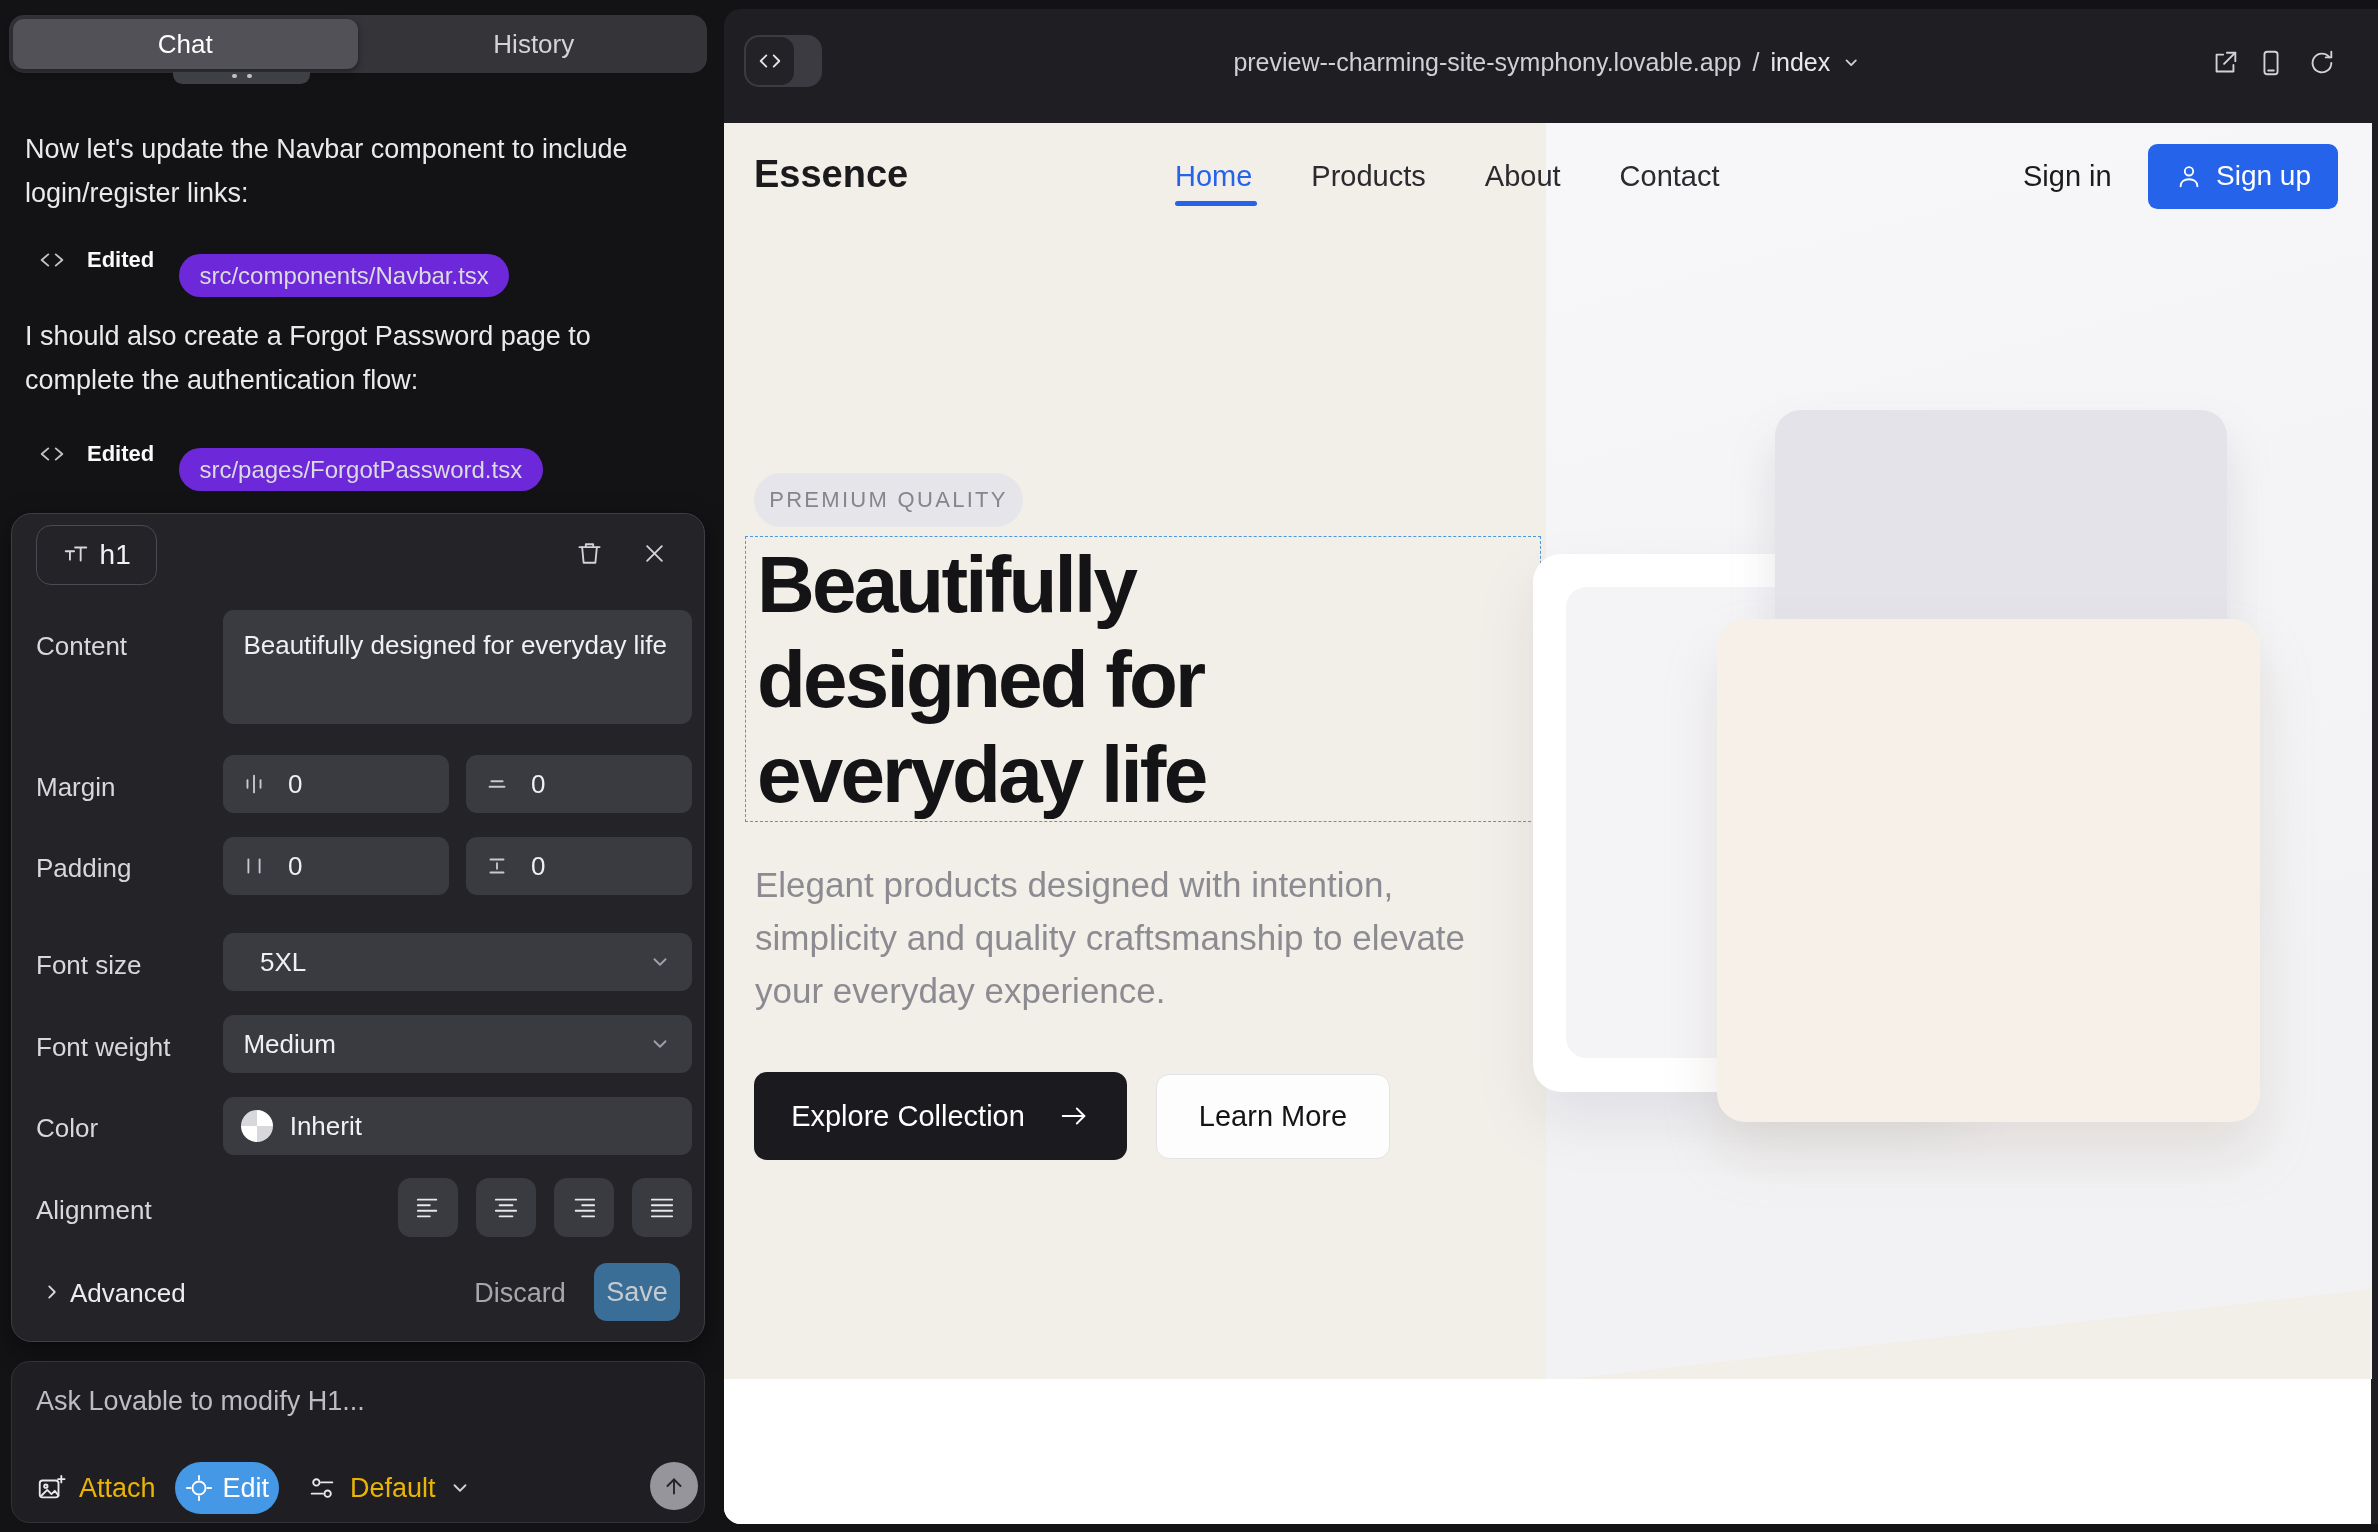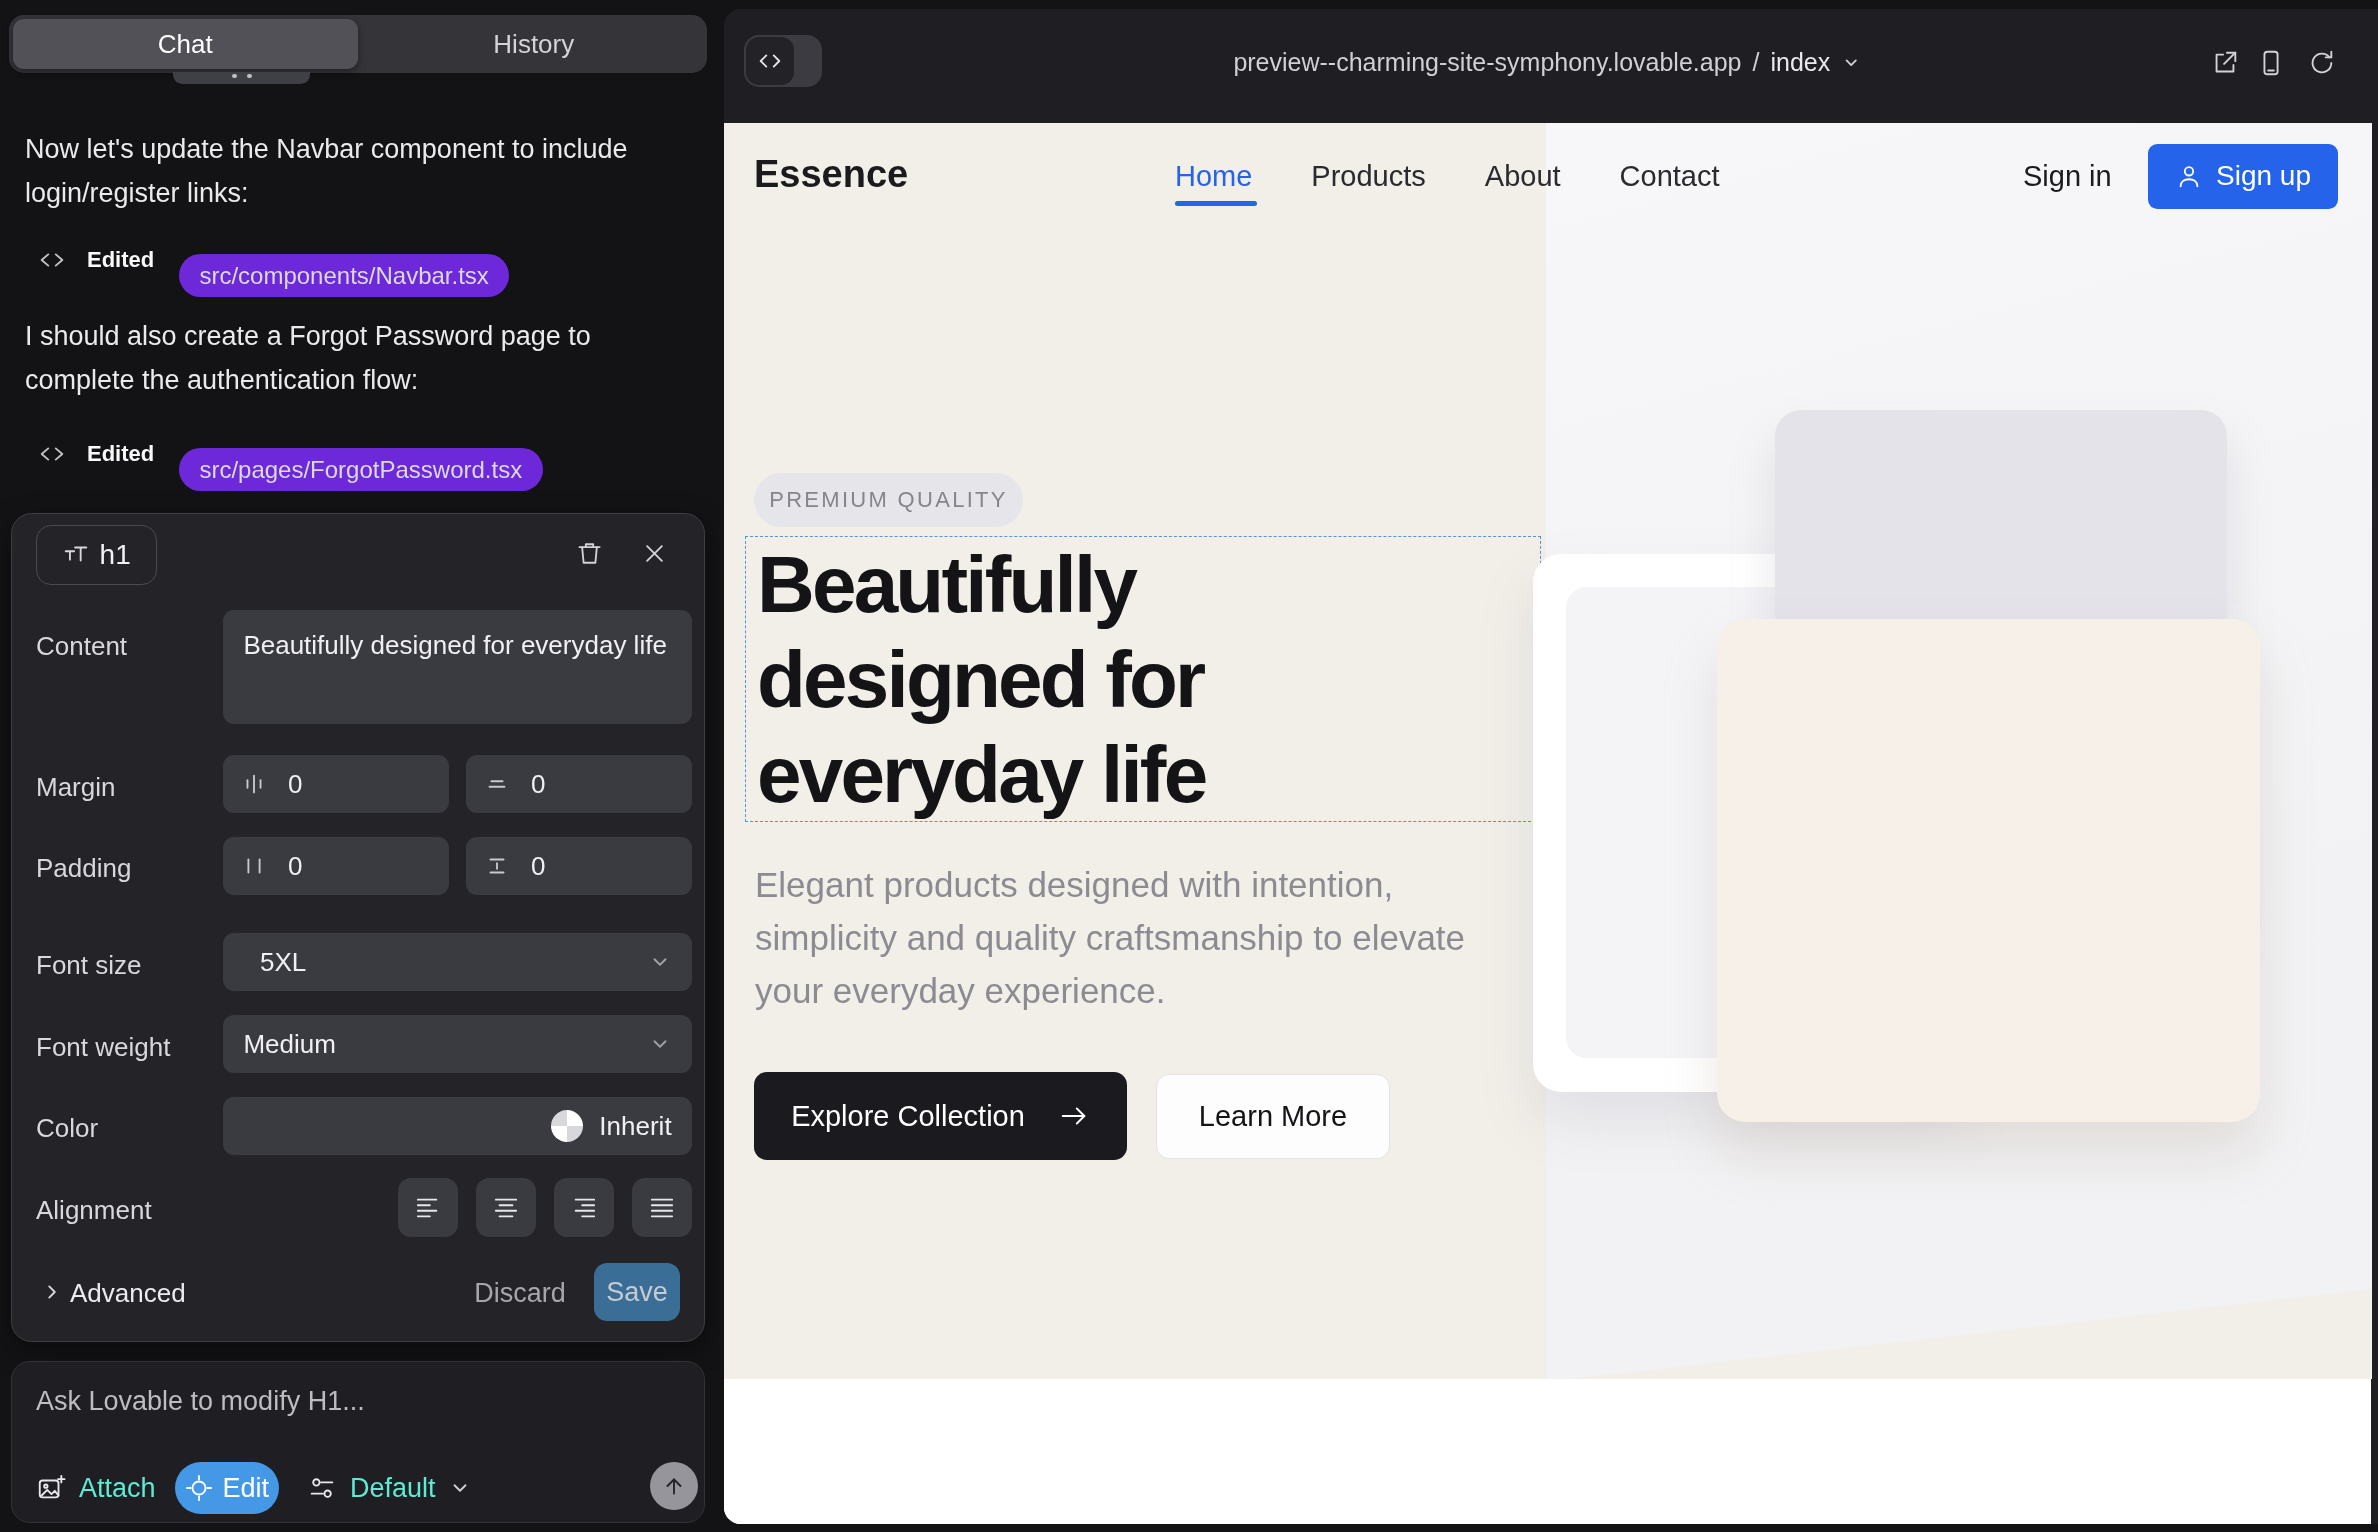--- a/index.html
+++ b/index.html
@@ -55,21 +55,21 @@
   .discard{left:443px;top:764px;width:130px;font-size:27px;color:#a6a6ac;text-align:center;}
   .save{left:582px;top:749px;width:86px;height:58px;background:#3a6e96;border-radius:13px;
         font-size:27px;color:#c6cbd1;text-align:center;line-height:58px;}
 
   
   .composer{left:11px;top:1361px;width:692px;height:160px;background:#1f1f23;
             border:0.9px solid #323238;border-radius:18.6px;}
   .composer textarea{left:22px;top:22px;width:594px;height:45px;position:absolute;background:transparent;border:none;
        outline:none;resize:none;font-family:"Liberation Sans",sans-serif;font-size:27px;color:#e8e8ea;}
   .composer textarea::placeholder{color:#bcbcc2;}
-  .c-item{display:flex;align-items:center;gap:13px;color:#5eead4;font-size:27px;}
+  .c-item{display:flex;align-items:center;gap:13px;color:#eab308;font-size:27px;}
   .attach{left:24px;top:102px;height:48px;}
   .edit-pill{left:163px;top:100px;width:104px;height:52px;border-radius:26px;background:#4598e6;color:#ffffff;
              display:flex;align-items:center;justify-content:center;gap:9.3px;font-size:27px;}
   .default{left:295px;top:102px;height:48px;}
   .send{left:638px;top:100px;width:48px;height:48px;border-radius:50%;background:#95959b;color:#222226;
         display:flex;align-items:center;justify-content:center;}
 
   
   .preview{left:724px;top:9.3px;width:1680px;height:1515px;border-radius:16.7px;background:#1f1f23;overflow:hidden;}
   .toggle{left:20.4px;top:26px;width:78px;height:52px;background:#3b3b41;border-radius:15px;}
@@ -242,21 +242,21 @@
     <div class="abs field select" style="top:501px;">
       <span>Medium</span>
       <span class="chev">
         <svg width="24" height="24" viewBox="0 0 26 26" class="ic" stroke-width="2.3">
             <polyline points="7,10 13,16 19,10"></polyline>
           </svg>
       </span>
     </div>
 
     <div class="abs f-label" style="top:599px;">Color</div>
-    <div class="abs field select" style="top:583px;justify-content:flex-end;gap:16.7px;padding-left:1px;">
+    <div class="abs field select" style="top:583px;justify-content:flex-start;gap:16.7px;padding-left:18px;">
       <span class="swatch"></span>
       <span>Inherit</span>
     </div>
 
     <div class="abs f-label" style="top:681px;">Alignment</div>
     <div class="abs align-btn" style="left:386px;">
       <span>
           <svg width="28" height="24" viewBox="0 0 30 26" class="ic" stroke-width="2.6">
             <path d="M4 4h20M4 10h13M4 16h20M4 22h13"></path>
           </svg>

